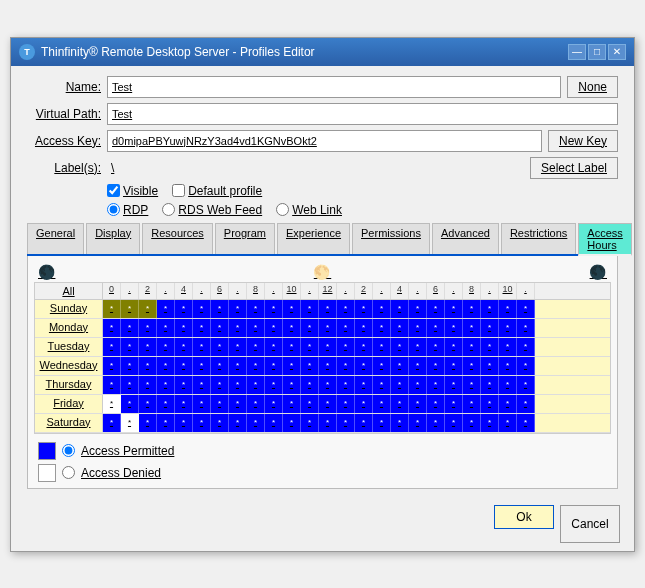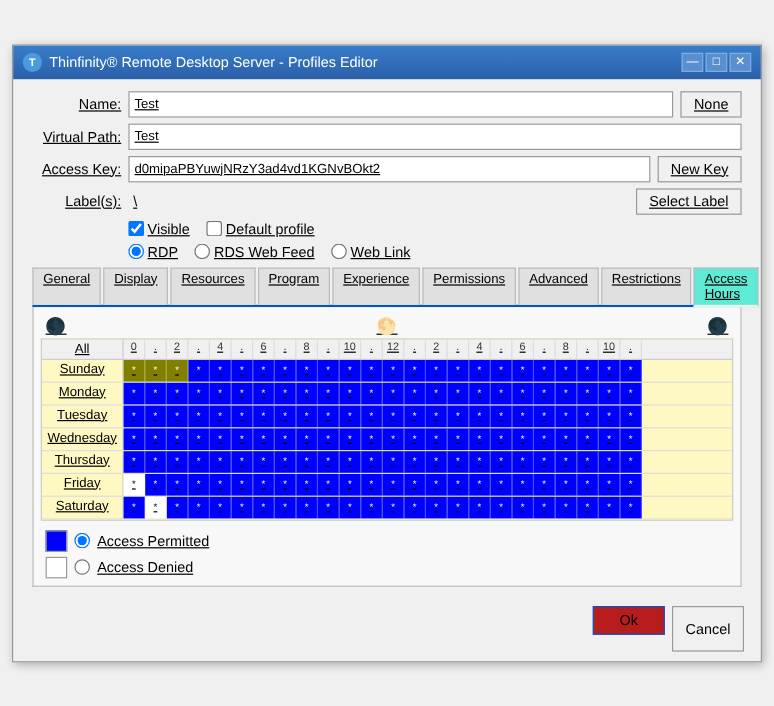--- a/index.html
+++ b/index.html
@@ -224,21 +224,21 @@
     .legend-box-white { background: white; }
     .bottom-buttons {
       display: flex;
       justify-content: flex-end;
       gap: 6px;
       padding: 8px 14px 8px;
     }
     .btn-ok {
       width: 60px;
       height: 24px;
-      background: #b91c1c;
+      background: #fef9c3;
       border: 1px solid #0055cc;
       font-size: 12px;
       cursor: pointer;
     }
     .btn-cancel {
       width: 60px;
       height: 38px;
       background: #f0f0f0;
       border: 1px solid #999;
       font-size: 12px;

